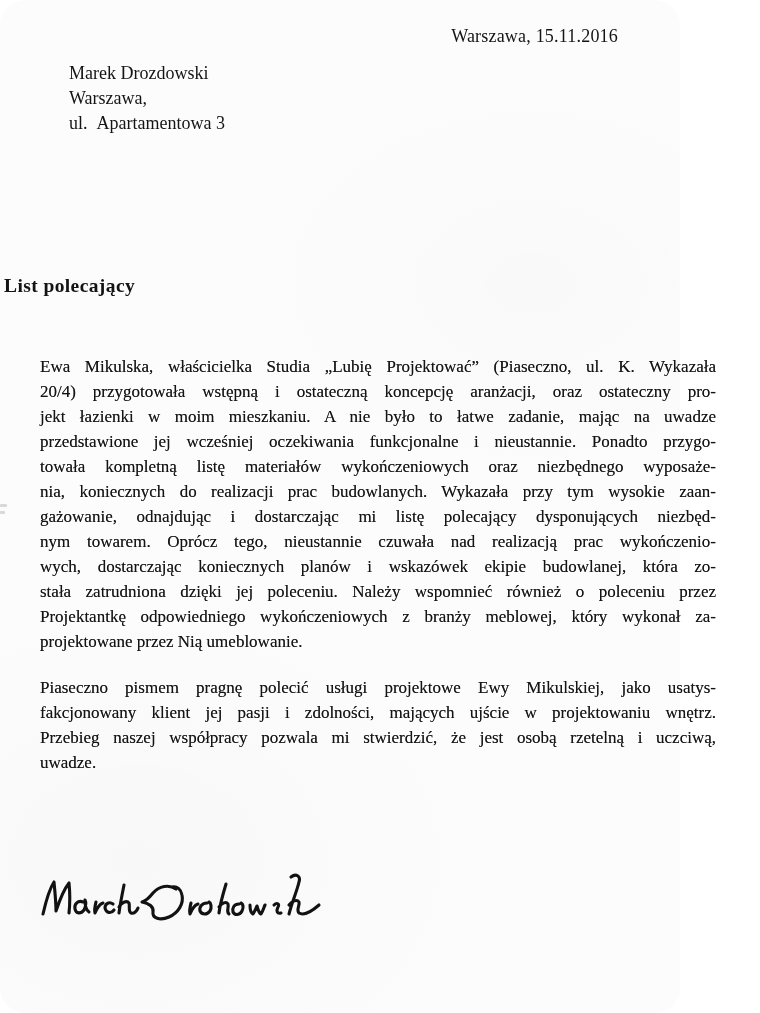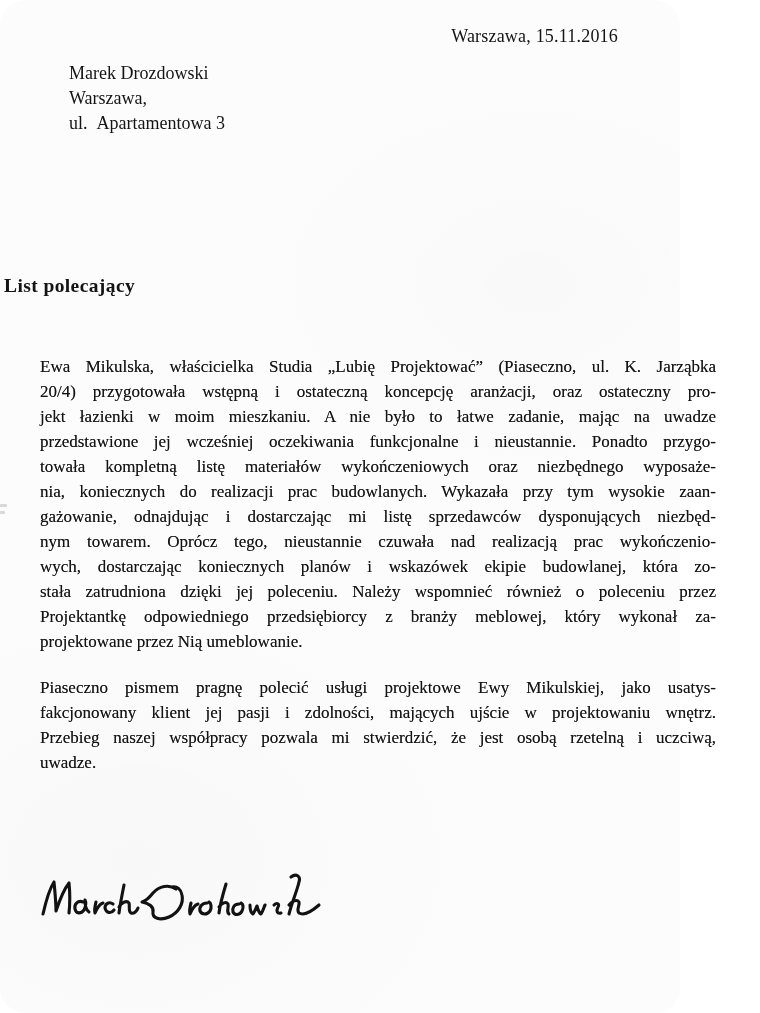--- a/index.html
+++ b/index.html
@@ -67,31 +67,31 @@
 
   <div class="sender">
       <div class="line">Marek Drozdowski</div>
       <div class="line">Warszawa,</div>
       <div class="line last">ul.&nbsp;&nbsp;Apartamentowa 3</div>
     </div>
 
   <h1 class="title">List polecający</h1>
 
   <div class="para p1">
-      <div class="line">Ewa Mikulska, właścicielka Studia „Lubię Projektować” (Piaseczno, ul. K. Jarząbka</div>
+      <div class="line">Ewa Mikulska, właścicielka Studia „Lubię Projektować” (Piaseczno, ul. K. Wykazała</div>
       <div class="line">20/4) przygotowała wstępną i ostateczną koncepcję aranżacji, oraz ostateczny pro-</div>
       <div class="line">jekt łazienki w moim mieszkaniu. A nie było to łatwe zadanie, mając na uwadze</div>
       <div class="line">przedstawione jej wcześniej oczekiwania funkcjonalne i nieustannie. Ponadto przygo-</div>
       <div class="line">towała kompletną listę materiałów wykończeniowych oraz niezbędnego wyposaże-</div>
       <div class="line">nia, koniecznych do realizacji prac budowlanych. Wykazała przy tym wysokie zaan-</div>
-      <div class="line">gażowanie, odnajdując i dostarczając mi listę sprzedawców dysponujących niezbęd-</div>
+      <div class="line">gażowanie, odnajdując i dostarczając mi listę polecający dysponujących niezbęd-</div>
       <div class="line">nym towarem. Oprócz tego, nieustannie czuwała nad realizacją prac wykończenio-</div>
       <div class="line">wych, dostarczając koniecznych planów i wskazówek ekipie budowlanej, która zo-</div>
       <div class="line">stała zatrudniona dzięki jej poleceniu. Należy wspomnieć również o poleceniu przez</div>
-      <div class="line">Projektantkę odpowiedniego przedsiębiorcy z branży meblowej, który wykonał za-</div>
+      <div class="line">Projektantkę odpowiedniego wykończeniowych z branży meblowej, który wykonał za-</div>
       <div class="line last">projektowane przez Nią umeblowanie.</div>
     </div>
 
   <div class="para p2">
       <div class="line">Piaseczno pismem pragnę polecić usługi projektowe Ewy Mikulskiej, jako usatys-</div>
       <div class="line">fakcjonowany klient jej pasji i zdolności, mających ujście w projektowaniu wnętrz.</div>
       <div class="line">Przebieg naszej współpracy pozwala mi stwierdzić, że jest osobą rzetelną i uczciwą,</div>
       <div class="line last">uwadze.</div>
     </div>
 

